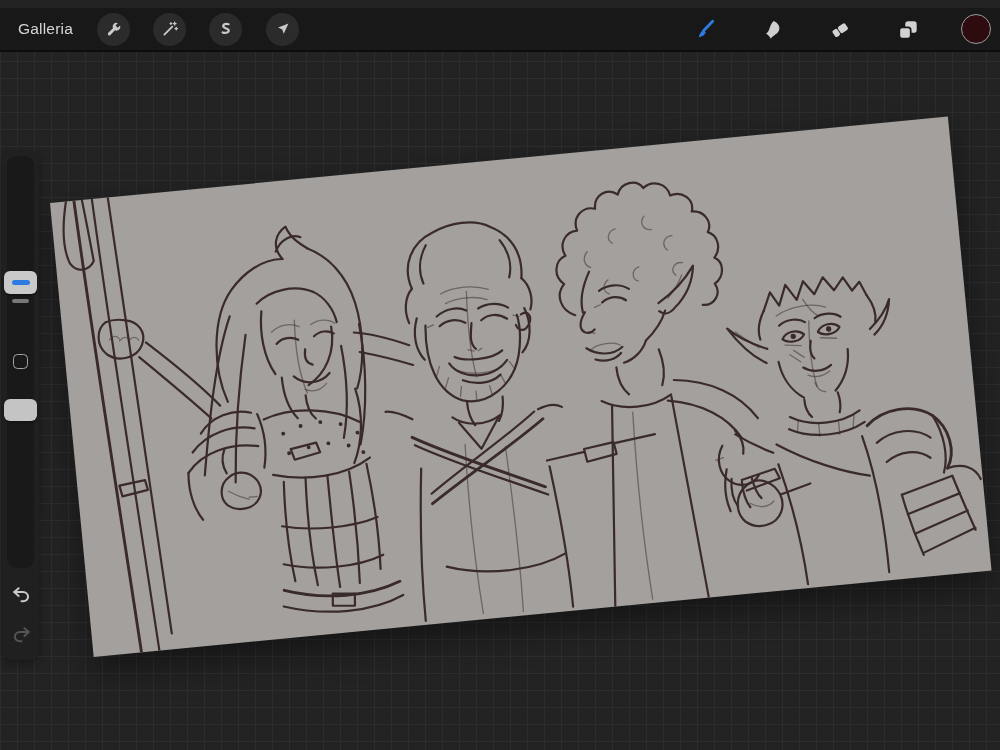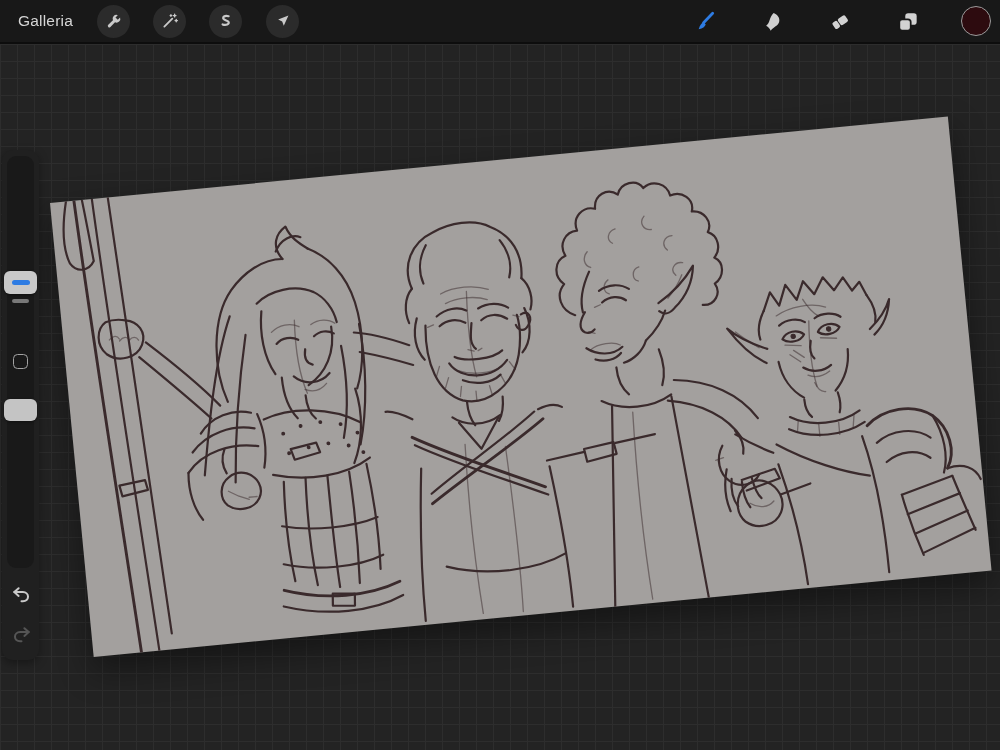--- a/index.html
+++ b/index.html
@@ -13,21 +13,21 @@
     position:absolute;left:0;top:44px;right:0;bottom:0;
     background-color:var(--bg,#232323);
     background-image:
       linear-gradient(var(--grid,#2d2d2d) 1px, transparent 1px),
       linear-gradient(90deg, var(--grid,#2d2d2d) 1px, transparent 1px);
     background-size:17px 17px;
     z-index:1;
   }
   
   .topbar{
-    position:absolute;left:0;top:0;right:0;height:42px;
+    position:absolute;left:0;top:8px;right:0;height:42px;
     background:var(--topbar,#181818);
     border-bottom:2px solid #0d0d0d;
     z-index:30;
   }
   .gallery-btn{
     position:absolute;left:18px;top:0;height:42px;display:flex;align-items:center;
     color:var(--text,#d6d6d6);font-size:15.5px;letter-spacing:.2px;cursor:default;
   }
   .tool-circle{
     position:absolute;top:5px;width:33px;height:33px;border-radius:50%;

